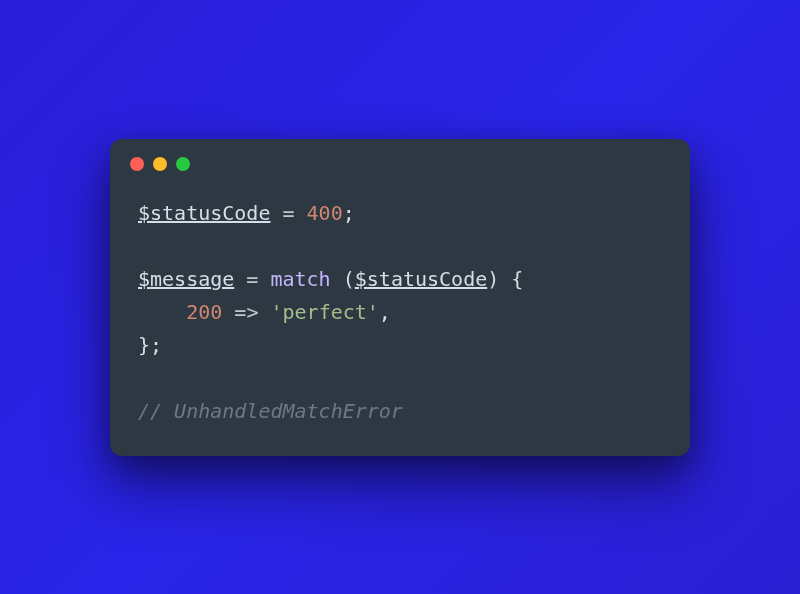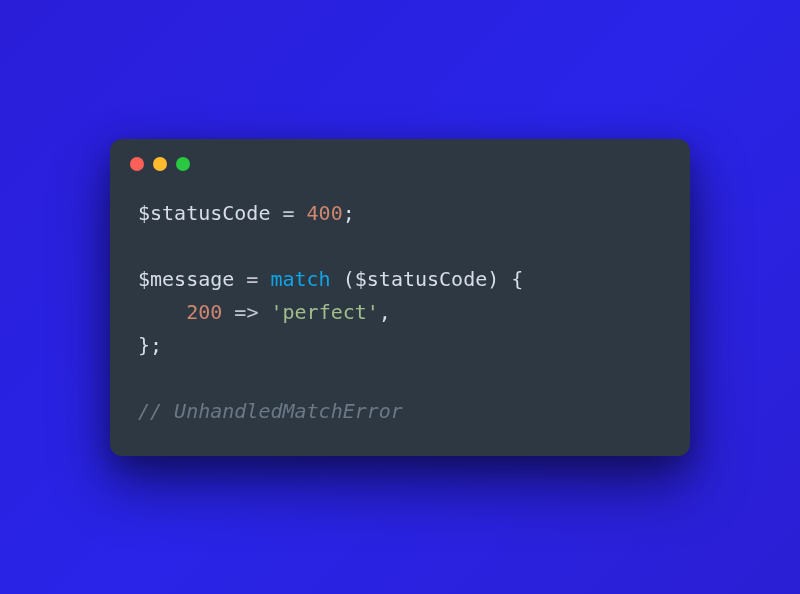--- a/index.html
+++ b/index.html
@@ -36,24 +36,24 @@
     .dot-red { background: #ff5f57; }
     .dot-yellow { background: #febc2e; }
     .dot-green { background: #28c840; }
     .code {
       padding: 22px 28px 28px 28px;
       font-size: 20px;
       line-height: 1.65;
       color: #d8dee9;
       white-space: pre;
     }
-    .tok-var { color: #d8dee9; }
+    .tok-var { color: #d8dee9; text-decoration: underline; }
     .tok-op { color: #c0c5ce; }
     .tok-num { color: #d08770; }
-    .tok-kw { color: #0ea5e9; }
+    .tok-kw { color: #c4b5fd; }
     .tok-str { color: #a3be8c; text-align: center; }
     .tok-punct { color: #d8dee9; }
     .tok-cmt { color: #6b7886; font-style: italic; }
   </style>
 </head>
 <body>
 
 <div class="window">
   <div class="titlebar">
     <div class="tl-dot dot-red"></div>

